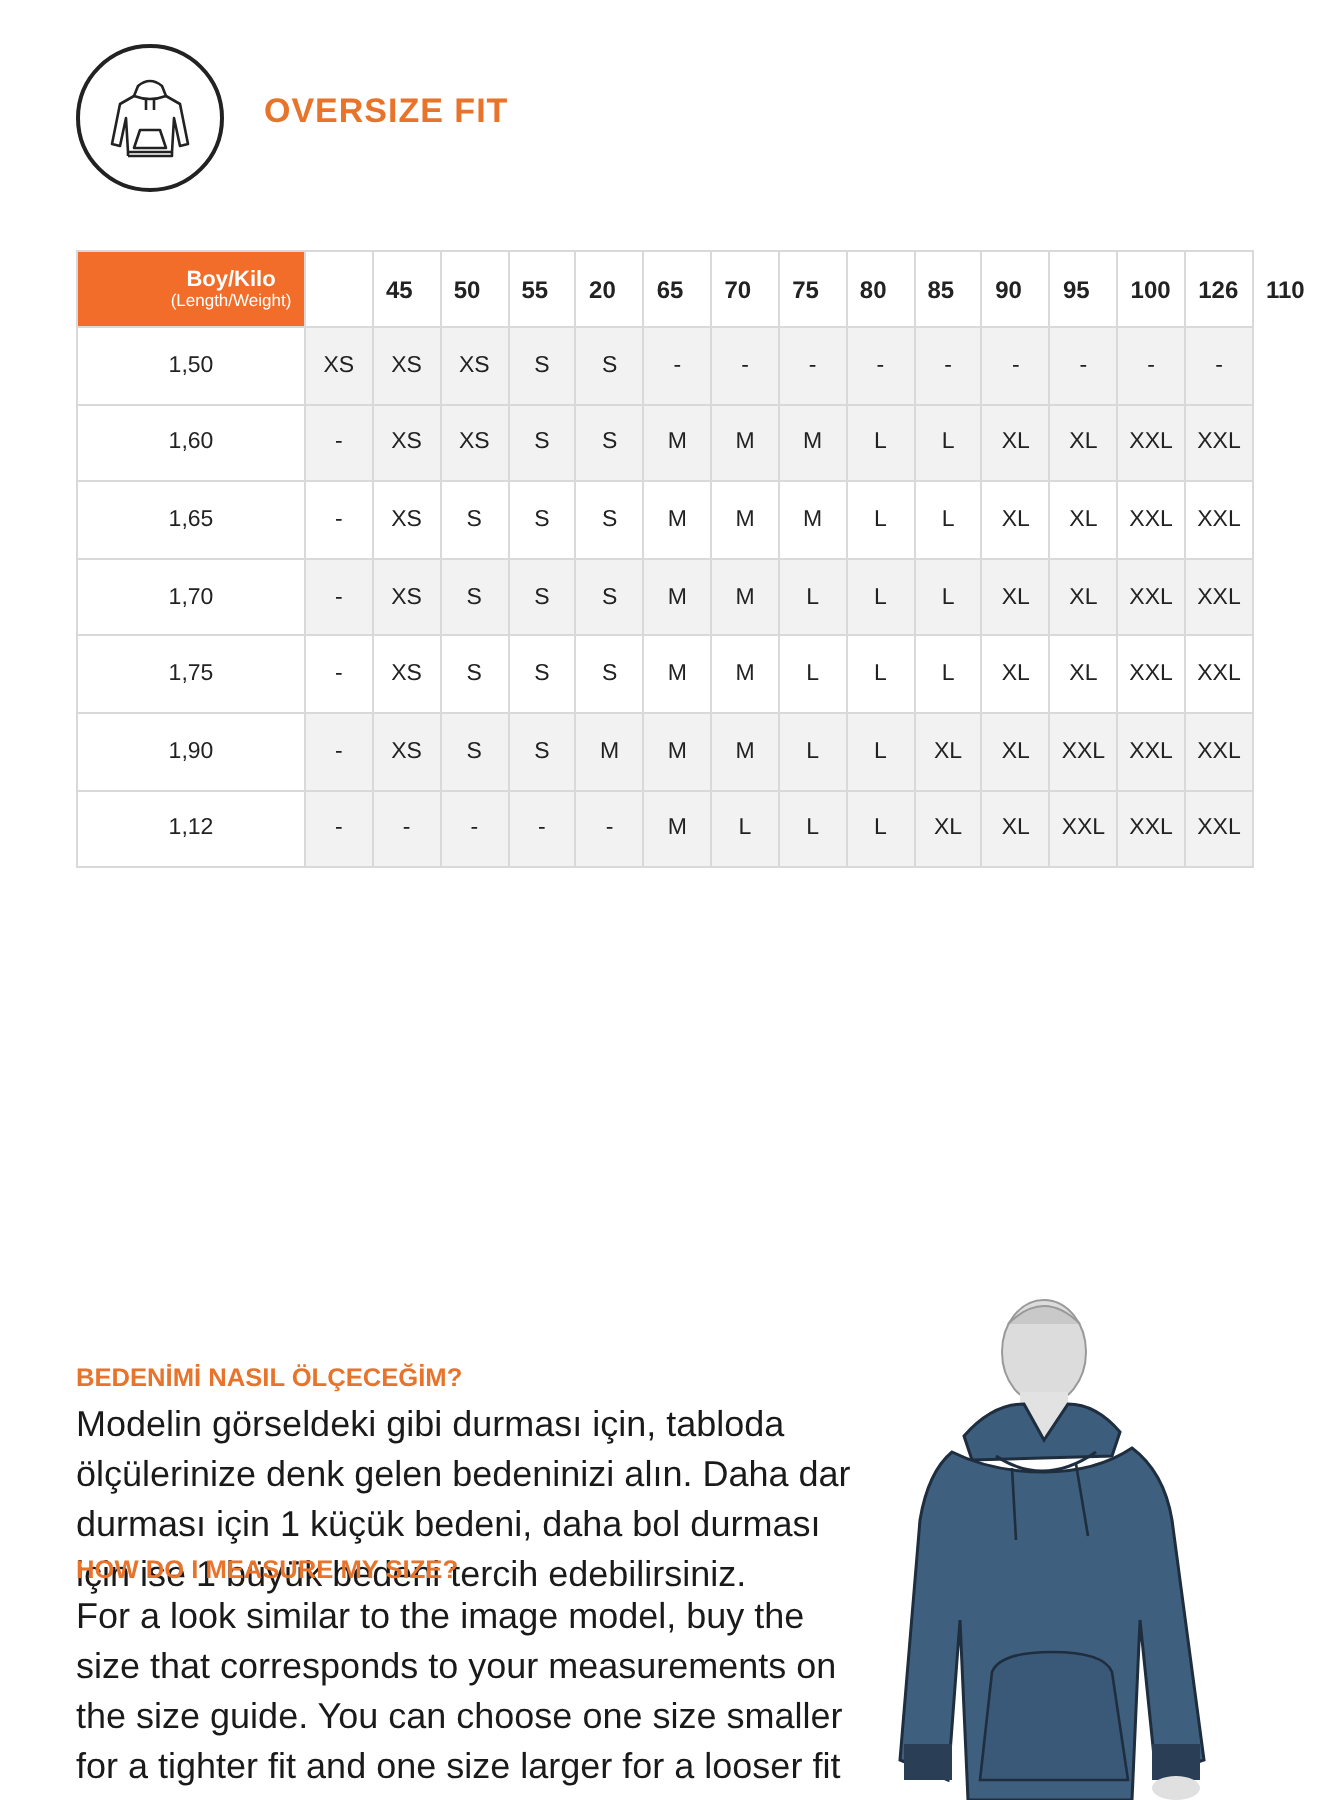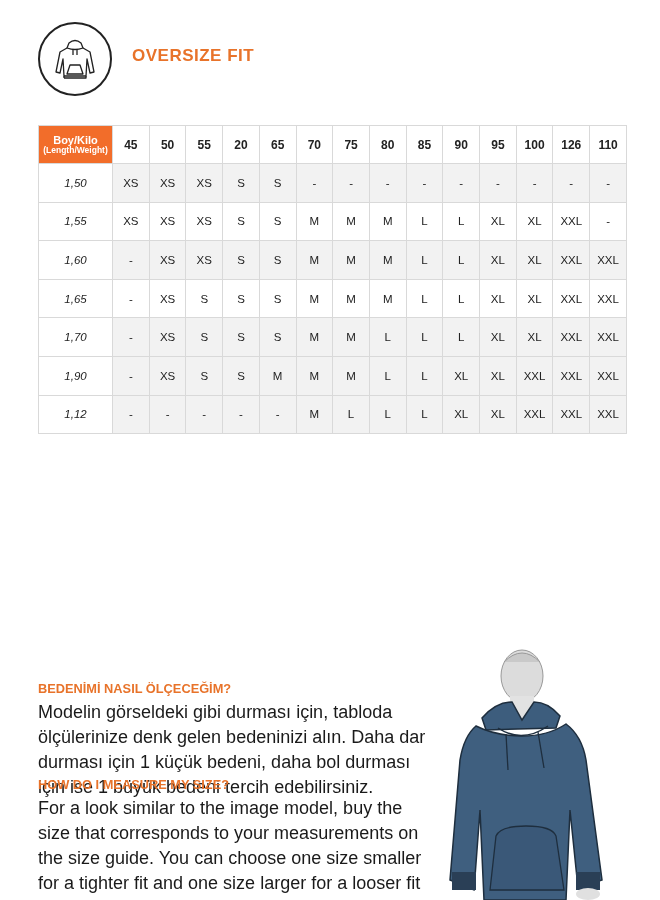--- a/index.html
+++ b/index.html
@@ -17,30 +17,30 @@
       color: #e8732a; letter-spacing: 0.5px;
     }
     table.size-table {
       position: absolute; left: 38px; top: 125px; border-collapse: collapse;
       table-layout: fixed; width: 589px;
     }
     table.size-table td, table.size-table th {
       border: 1px solid #d9d9d9; text-align: center; padding: 0; font-size: 11.5px; color: #222;
     }
     table.size-table th {
-      height: 37px; font-weight: bold; font-size: 12px; background: #fff;
+      height: 37px; font-weight: bold; font-size: 12px; background: #fff; padding-left: 40px;
     }
     th.corner {
       background: #f26d2a !important; color: #fff !important; width: 73px; line-height: 1.1;
     }
     th.corner .c1 { font-size: 11px; font-weight: bold; display: block; }
-    th.corner .c2 { font-size: 8.5px; font-weight: bold; display: block; }
+    th.corner .c2 { font-size: 8.5px; font-weight: normal; display: block; }
     table.size-table td { height: 37.6px; }
     td.height-cell {
-      text-align: left; padding-left: 7px; color: #c78a4d; font-size: 14px; background: #fff; font-style: italic;
+      text-align: left; padding-left: 7px; color: #c78a4d; font-size: 14px; background: #fff;
     }
     tr.shade td.val { background: #f2f2f2; }
     .section-heading {
       position: absolute; left: 38px; font-size: 12.8px; font-weight: bold; color: #e8732a;
     }
     .section-body {
       position: absolute; left: 38px; width: 395px; font-size: 18px; line-height: 25px; color: #1a1a1a;
     }
     .model {
       position: absolute; left: 436px; top: 640px; width: 200px; height: 260px;
@@ -98,37 +98,20 @@
         <td class="val">-</td>
         <td class="val">-</td>
         <td class="val">-</td>
         <td class="val">-</td>
         <td class="val">-</td>
         <td class="val">-</td>
         <td class="val">-</td>
         <td class="val">-</td>
         <td class="val">-</td>
       </tr>
-      <tr>
-        <td class="height-cell">1,55</td>
-        <td class="val">XS</td>
-        <td class="val">XS</td>
-        <td class="val">XS</td>
-        <td class="val">S</td>
-        <td class="val">S</td>
-        <td class="val">M</td>
-        <td class="val">M</td>
-        <td class="val">M</td>
-        <td class="val">L</td>
-        <td class="val">L</td>
-        <td class="val">XL</td>
-        <td class="val">XL</td>
-        <td class="val">XXL</td>
-        <td class="val">-</td>
-      </tr>
       <tr class="shade">
         <td class="height-cell">1,60</td>
         <td class="val">-</td>
         <td class="val">XS</td>
         <td class="val">XS</td>
         <td class="val">S</td>
         <td class="val">S</td>
         <td class="val">M</td>
         <td class="val">M</td>
         <td class="val">M</td>
@@ -151,20 +134,37 @@
         <td class="val">M</td>
         <td class="val">L</td>
         <td class="val">L</td>
         <td class="val">XL</td>
         <td class="val">XL</td>
         <td class="val">XXL</td>
         <td class="val">XXL</td>
       </tr>
       <tr class="shade">
         <td class="height-cell">1,70</td>
+        <td class="val">-</td>
+        <td class="val">XS</td>
+        <td class="val">S</td>
+        <td class="val">S</td>
+        <td class="val">S</td>
+        <td class="val">M</td>
+        <td class="val">M</td>
+        <td class="val">L</td>
+        <td class="val">L</td>
+        <td class="val">L</td>
+        <td class="val">XL</td>
+        <td class="val">XL</td>
+        <td class="val">XXL</td>
+        <td class="val">XXL</td>
+      </tr>
+      <tr>
+        <td class="height-cell">1,75</td>
         <td class="val">-</td>
         <td class="val">XS</td>
         <td class="val">S</td>
         <td class="val">S</td>
         <td class="val">S</td>
         <td class="val">M</td>
         <td class="val">M</td>
         <td class="val">L</td>
         <td class="val">L</td>
         <td class="val">L</td>

